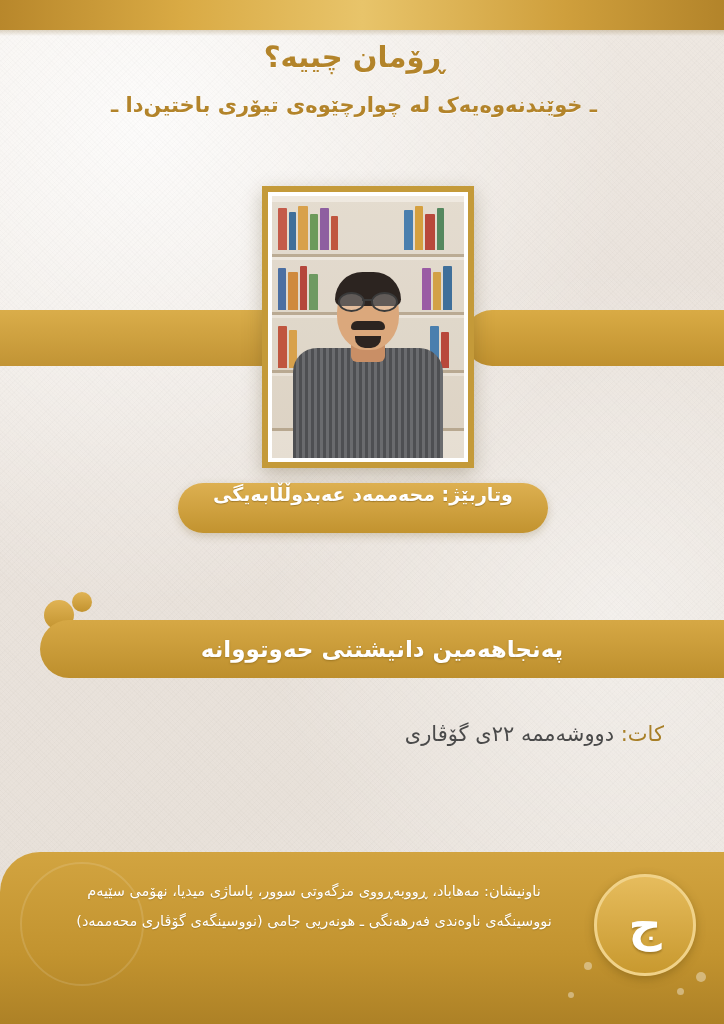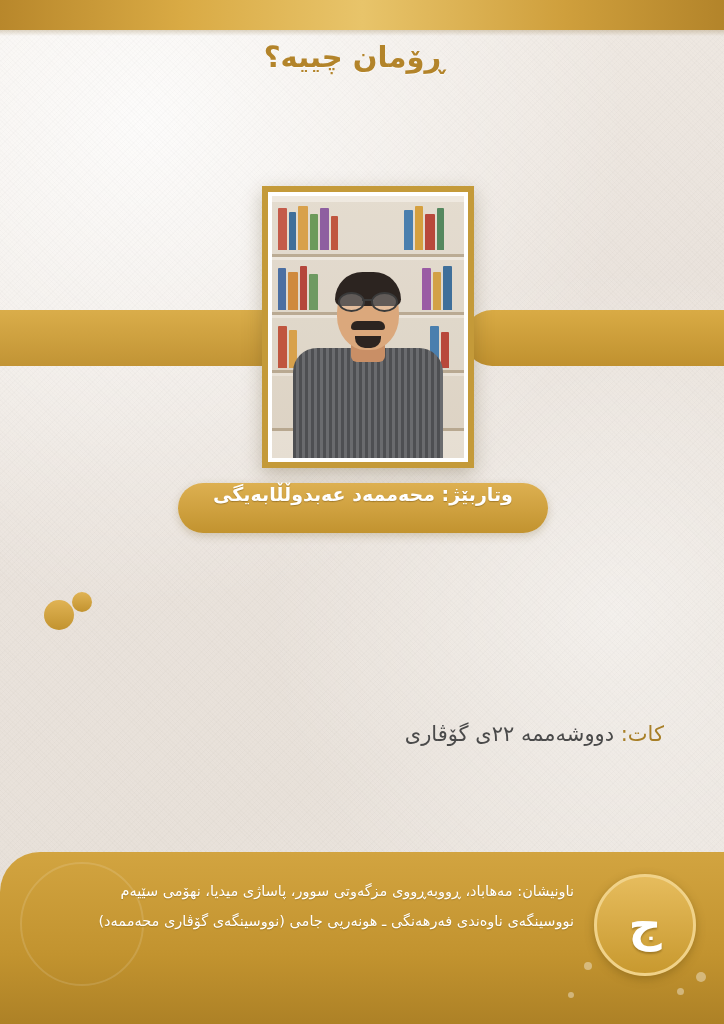--- a/index.html
+++ b/index.html
@@ -296,21 +296,21 @@
     width: 724px;
     height: 172px;
     background: linear-gradient(180deg, #d2a440 0%, #c2932f 60%, #ad8126 100%);
     border-radius: 40px 0 0 0;
   }
   .footer-text {
     position: absolute;
     right: 150px;
     width: 520px;
     direction: rtl;
-    text-align: right;
+    text-align: center;
     color: #ffffff;
     font-size: 14.5px;
     line-height: 1.9;
     text-shadow: 0 1px 1px rgba(110,80,15,0.35);
   }
   .footer-text.line1 { top: 26px; }
   .footer-text.line2 { top: 56px; }
 
   .logo-circle {
     position: absolute;
@@ -355,20 +355,21 @@
 <body>
 
 <div class="poster">
   <div class="texture"></div>
 
   <div class="top-band"></div>
   <div class="top-band-shadow"></div>
 
   <div class="headline-wrap">
     <div class="headline">ڕۆمان چییە؟</div>
+    <div class="subheadline">ـ خوێندنەوەیەک لە چوارچێوەی تیۆری باختین‌دا ـ</div>
   </div>
 
   <div class="swoosh-a"></div>
   <div class="swoosh-b"></div>
   <div class="swoosh-notch"></div>
 
   <div class="portrait-frame">
     <div class="portrait-inner">
       <div class="shelf">
         <div class="shelf-row" style="top:6px;"></div>
@@ -418,20 +419,23 @@
     </div>
   </div>
 
   <div class="speaker-pill">
     <span class="speaker-text">وتاربێژ: محەممەد عەبدوڵڵابەیگی</span>
   </div>
 
   <div class="bubble b1"></div>
   <div class="bubble b2"></div>
 
+  <div class="session-band">
+    <span class="session-text">پەنجاهەمین دانیشتنی حەوتووانە</span>
+  </div>
 
   <div class="info date">
     <span class="lbl">کات:</span>
     <span>دووشەممە ٢٢ی گۆڤاری</span>
   </div>
 
 
   <div class="footer">
     <div class="footer-left-swirl"></div>
     <div class="logo-circle">

